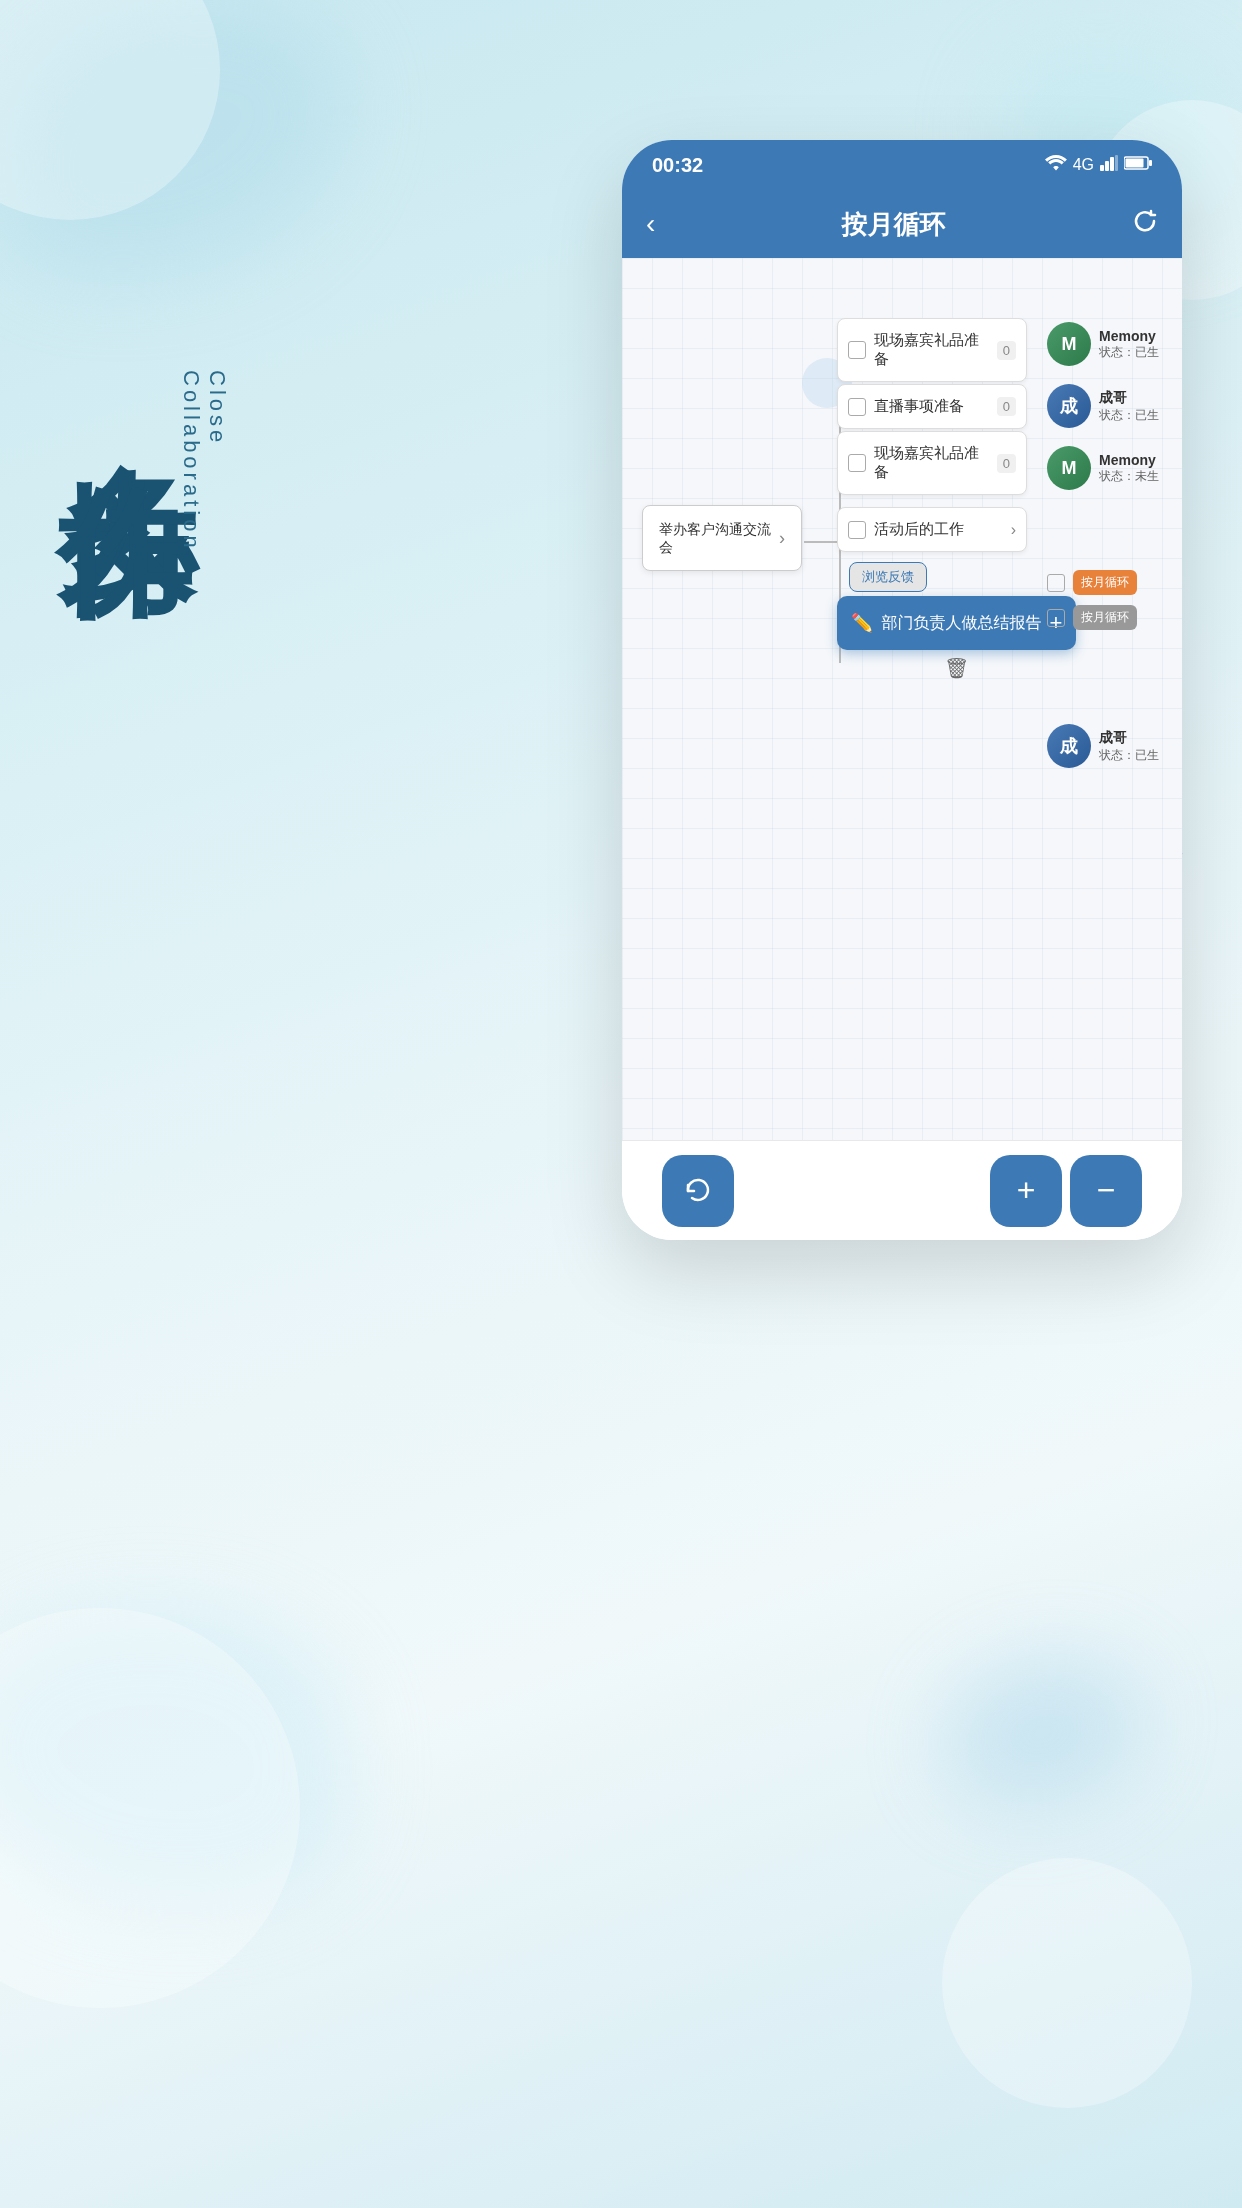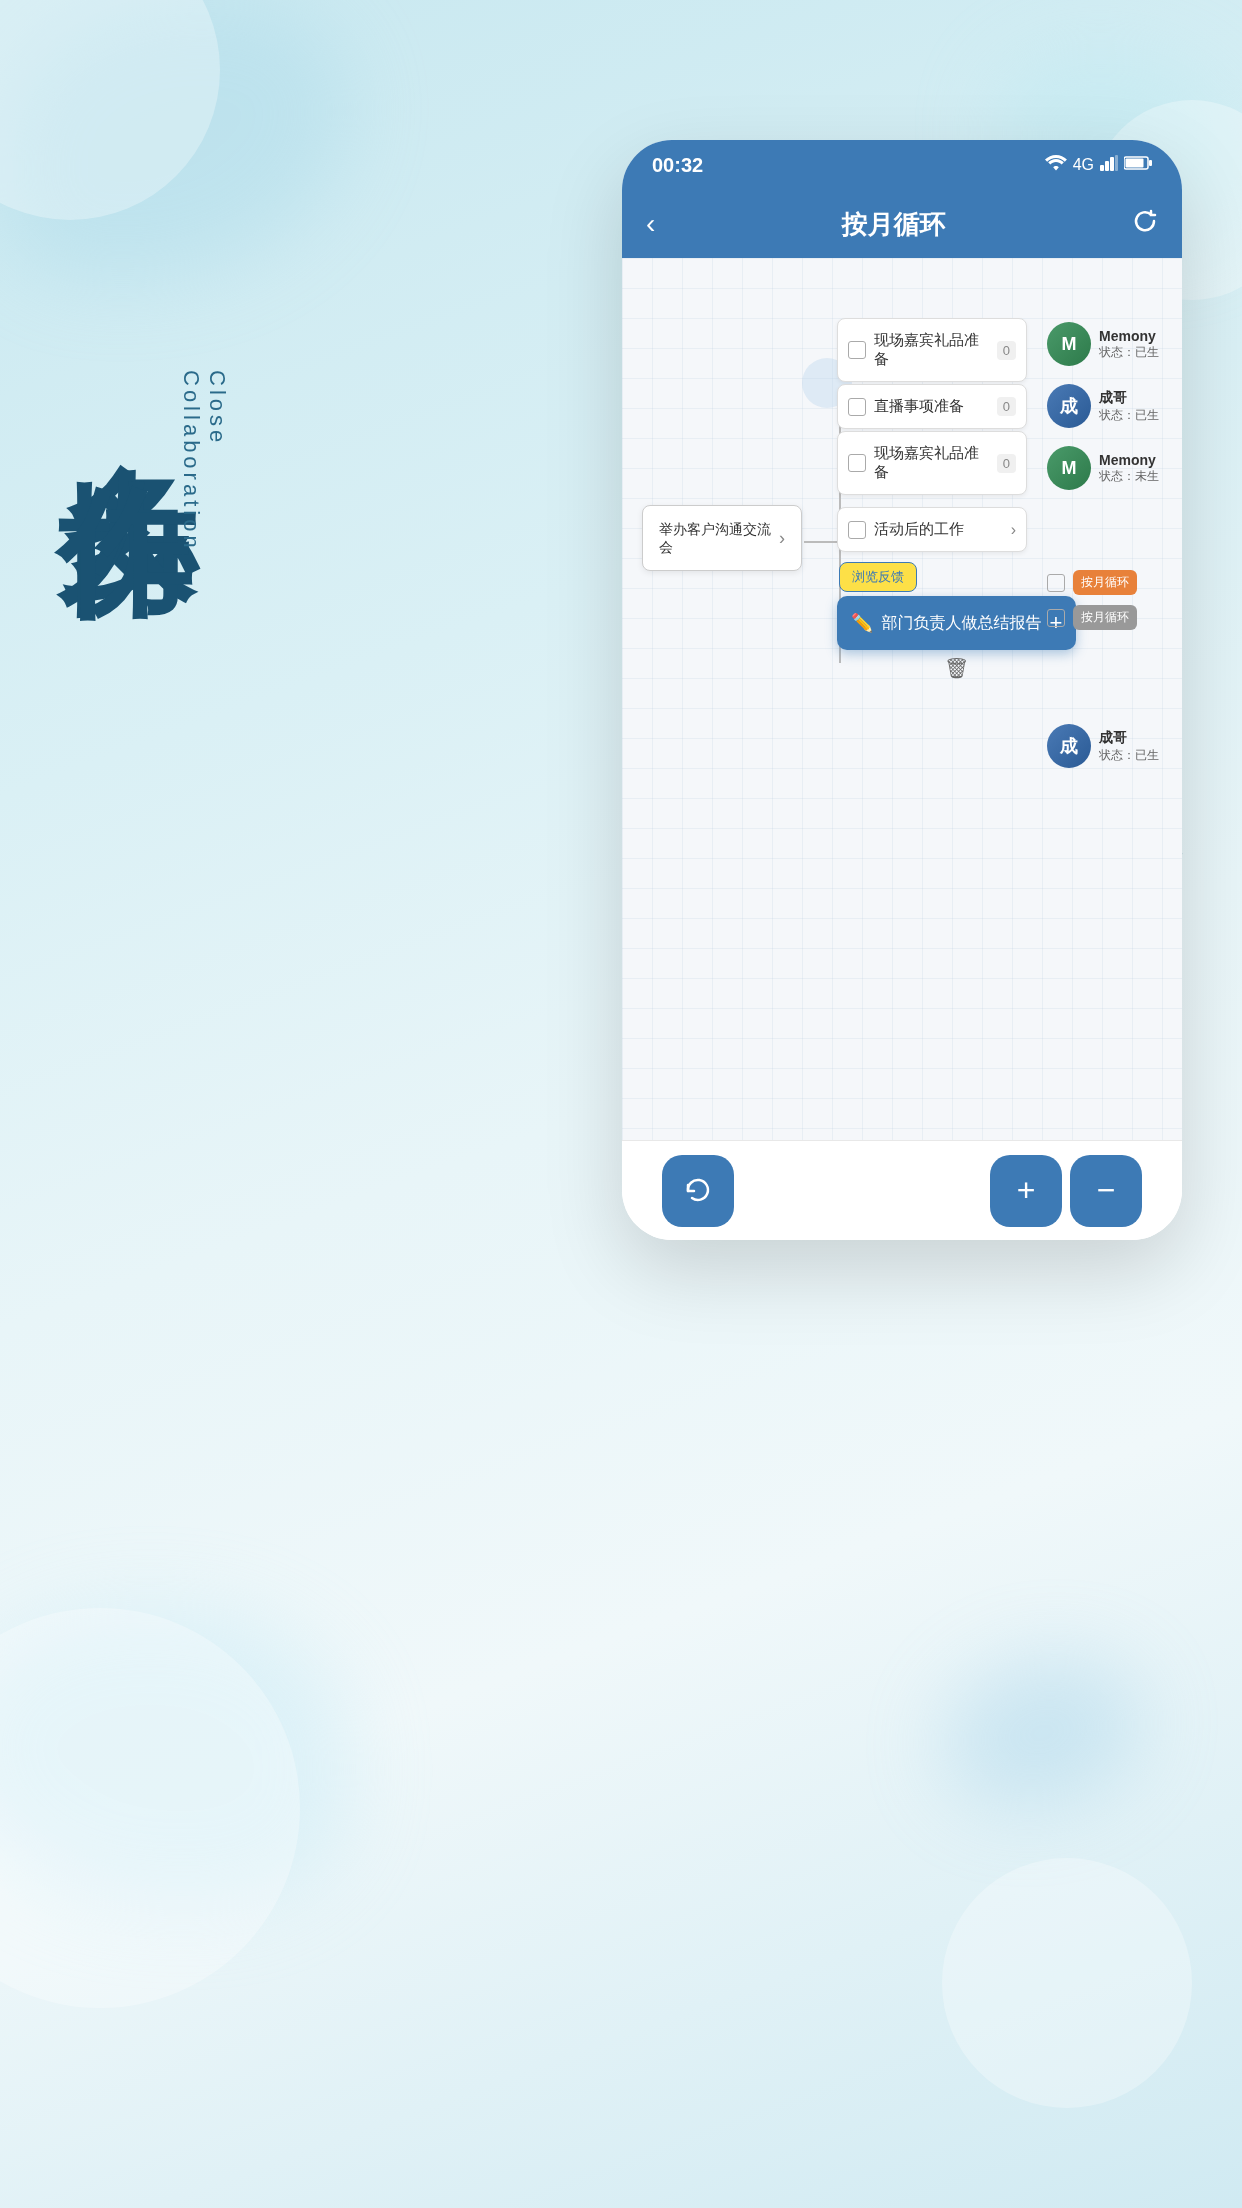--- a/index.html
+++ b/index.html
@@ -409,21 +409,21 @@
         <span class="task-count">0</span>
       </div>
 
       <div class="task-item" style="margin-top:10px;">
         <div class="task-checkbox"></div>
         <span class="task-label">活动后的工作</span>
         <span class="task-expand">›</span>
       </div>
 
       <div style="position:relative; margin-top: 8px;">
-        <div style="background:#fde047; border:1.5px solid #3d7ab5; border-radius:8px; padding:5px 12px; font-size:13px; color:#3d7ab5; display:inline-block; margin-bottom:4px; margin-left:2px;">
+        <div style="background:#e5e5e5; border:1.5px solid #3d7ab5; border-radius:8px; padding:5px 12px; font-size:13px; color:#3d7ab5; display:inline-block; margin-bottom:4px; margin-left:12px;">
           <span>浏览反馈</span>
         </div>
         
         <div style="background:#3d7ab5; border-radius:10px; padding:14px 14px; display:flex; align-items:center; gap:8px; color:white; font-size:16px; box-shadow: 0 4px 12px rgba(61,122,181,0.4);">
           <span style="font-size:18px;">✏️</span>
           <span style="flex:1;">部门负责人做总结报告</span>
           <span style="font-size:22px;">+</span>
         </div>
         
         <div style="text-align:center; margin-top:6px;">

